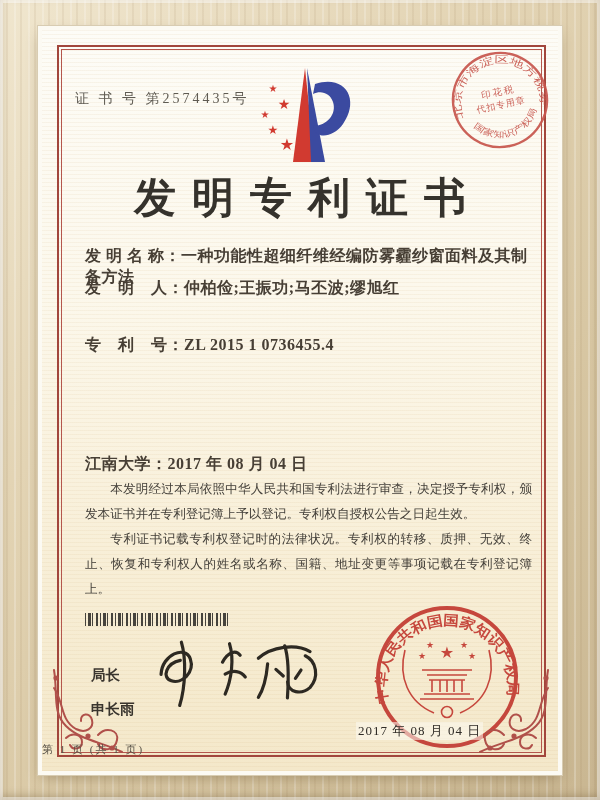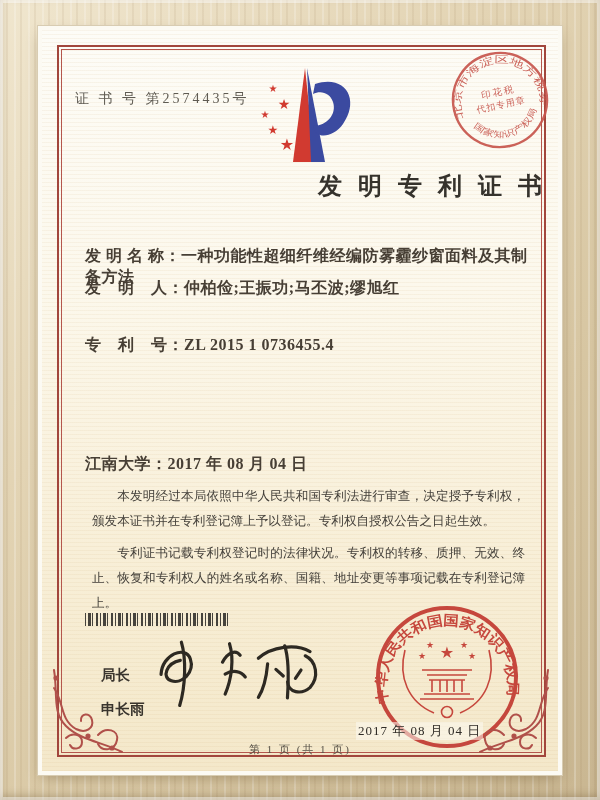--- a/index.html
+++ b/index.html
@@ -16,37 +16,37 @@
   .paper{position:absolute;left:42px;top:30px;width:516px;height:741px;
     background:
       repeating-linear-gradient(180deg, rgba(205,170,115,.10) 0 1px, rgba(205,170,115,0) 1px 4px),
       linear-gradient(180deg,#fdfcf7 0%,#fcf8ec 35%,#f8efd8 70%,#f4e8ca 100%);
     box-shadow:0 0 0 4px #fcfaf3, 0 0 0 5px #d8ccb2, 0 6px 14px rgba(100,75,40,.45);}
   
   .rule-outer{position:absolute;left:15px;top:15px;right:12px;bottom:14px;border:2.5px solid #a2463c;}
   .rule-inner{position:absolute;inset:2px;border:1px solid #b4564c;}
   .abs{position:absolute;}
   .cert-number{left:33px;top:60px;font-size:14px;letter-spacing:3px;color:#5f5b52;}
-  .title{left:0;top:140px;width:100%;text-align:right;font-size:24px;font-weight:bold;
+  .title{left:0;top:140px;width:100%;text-align:center;font-size:42px;font-weight:bold;
          letter-spacing:16px;text-indent:16px;color:#35322c;}
   .field-row{left:43px;width:450px;font-size:16px;color:#473f35;letter-spacing:.5px;font-weight:bold;}
   .field-row .lab{color:#473f35;}
   .paras{left:43px;top:447px;width:447px;font-size:12.6px;line-height:25px;color:#44403a;
          text-align:justify;}
-  .paras p{margin:7px;text-indent:2em;}
+  .paras p{margin:0;text-indent:2em;}
   .barcode{left:43px;top:583px;width:143px;height:13px;opacity:.88;
     background:repeating-linear-gradient(90deg,#2e2c28 0 1px,transparent 1px 3px,#2e2c28 3px 6px,
       transparent 6px 7px,#2e2c28 7px 8px,transparent 8px 11px,#2e2c28 11px 13px,transparent 13px 15px);}
-  .director{left:59px;top:628px;font-family:"Liberation Sans","DejaVu Sans",sans-serif;
+  .director{left:49px;top:628px;font-family:"Liberation Sans","DejaVu Sans",sans-serif;
             font-weight:600;font-size:14.5px;color:#3a352e;line-height:34px;}
   .sig{left:105px;top:604px;transform:rotate(-3deg);}
   .office-seal{left:330px;top:572px;opacity:.92;}
   .seal-date{left:314px;top:692px;font-size:13px;letter-spacing:1px;color:#2f2b26;
              background:rgba(252,250,242,.55);padding:0 2px;}
-  .page-foot{left:0;top:712px;width:100%;text-align:center;font-size:11px;letter-spacing:2px;color:#565046;}
+  .page-foot{left:0;top:712px;width:100%;text-align:left;font-size:11px;letter-spacing:2px;color:#565046;}
   .tax-seal{left:406px;top:18px;transform:rotate(-12deg);opacity:.92;}
   .logo{left:201px;top:32px;}
   .corner{pointer-events:none;}
   .corner.bl{left:0px;top:638px;}
   .corner.br{left:436px;top:638px;transform:scaleX(-1);}
 </style>
 </head>
 <body>
 
 <div class="stage">

